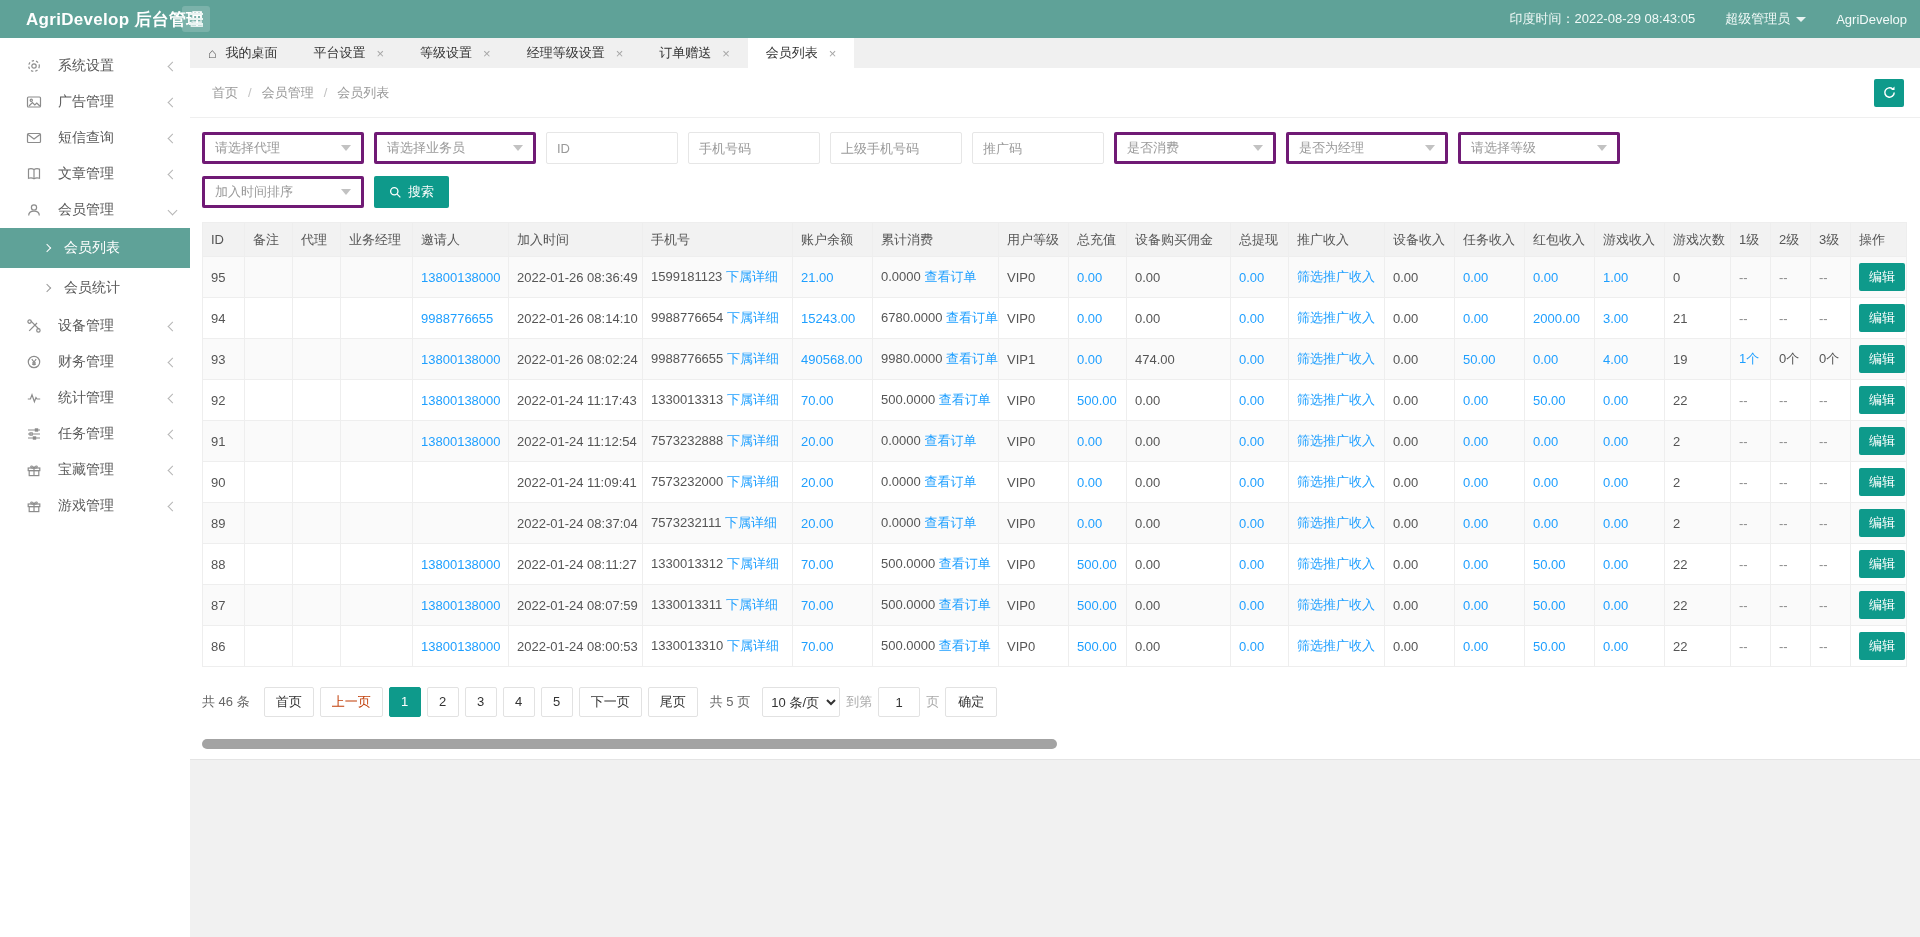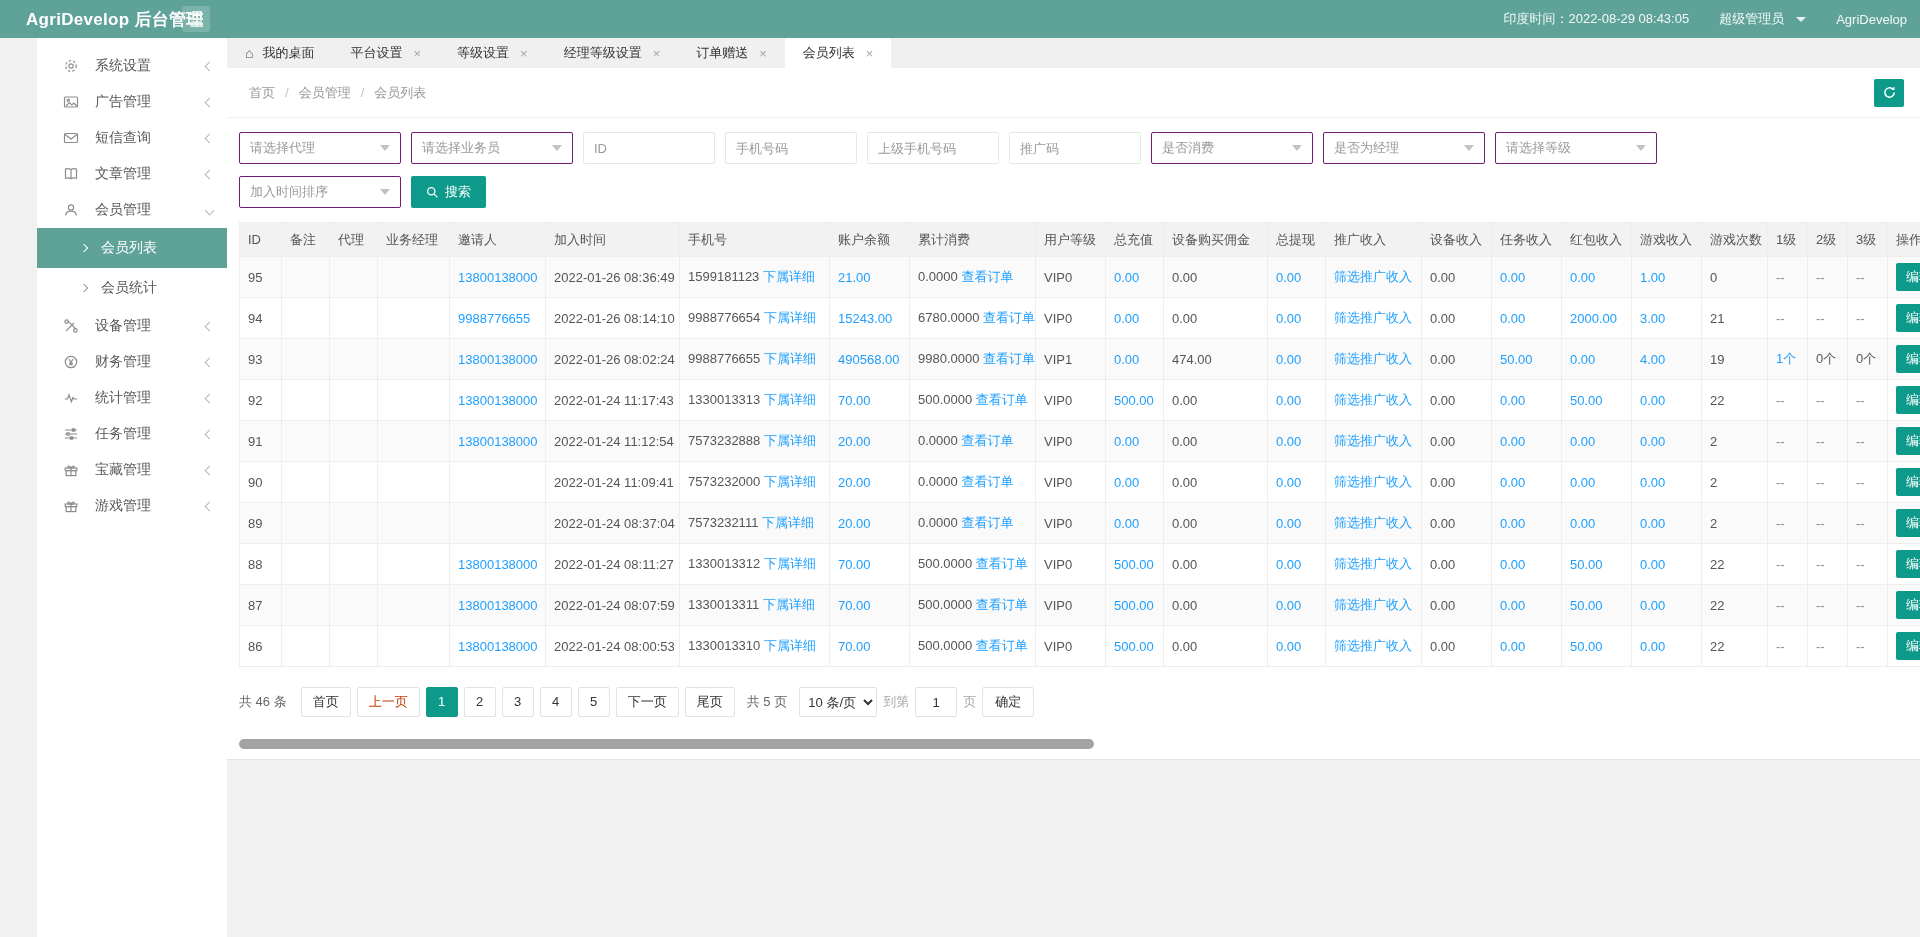--- a/index.html
+++ b/index.html
@@ -6,25 +6,25 @@
   html,body { width:1920px; height:937px; overflow:hidden; }
   body { font-family:"Liberation Sans","DejaVu Sans",sans-serif; background:#f1f1f1; color:#333; font-size:13px; }
 
   
   .topbar { height:38px; background:#5fa298; display:flex; align-items:center; color:#fff; }
   .logo { width:176px; padding-left:26px; font-size:17px; font-weight:bold; letter-spacing:.3px; white-space:nowrap; }
   .burger { width:28px; height:26px; margin-left:6px; background:rgba(255,255,255,.18); border-radius:3px;
             display:flex; flex-direction:column; justify-content:center; gap:3px; align-items:center; cursor:pointer; }
   .burger i { display:block; width:14px; height:2px; background:#eaf4f2; }
   .top-right { margin-left:auto; display:flex; align-items:center; gap:30px; padding-right:13px; font-size:13px; color:#f2faf8; }
-  .role { display:flex; align-items:center; gap:12px; cursor:pointer; }
+  .role { display:flex; align-items:center; gap:6px; cursor:pointer; }
   .caret-down { width:0; height:0; border-left:5px solid transparent; border-right:5px solid transparent; border-top:5px solid #e8f3f1; }
 
   
-  .wrap { display:flex; height:899px;margin-left:37px; }
+  .wrap { display:flex; height:899px; }
   .sidebar { width:190px; background:#fff; flex:none; padding-top:10px; }
   .main-col { flex:1; display:flex; flex-direction:column; background:#fff; min-width:0; }
 
   
   .side-item { height:36px; display:flex; align-items:center; padding:0 14px 0 26px; color:#595959; font-size:14px; cursor:pointer; position:relative; }
   .side-item .icon { width:18px; height:16px; margin-right:14px; display:inline-flex; align-items:center; color:#8c8c8c; }
   .side-item .lbl { flex:1; white-space:nowrap; }
   .chev { width:7px; height:7px; border-right:1px solid #b5b5b5; border-bottom:1px solid #b5b5b5; display:inline-block; }
   .chev.left { transform:rotate(135deg); }
   .chev.down { transform:rotate(45deg); }
@@ -43,21 +43,21 @@
 
   
   .crumb-row { height:50px; display:flex; align-items:center; padding:0 16px 0 22px; border-bottom:1px solid #efefef; flex:none; }
   .crumbs { display:flex; gap:10px; color:#999; font-size:13px; align-items:center; }
   .crumbs .sep { color:#c2c2c2; }
   .refresh-btn { margin-left:auto; width:30px; height:28px; background:#0e9a8b; border-radius:2px; display:flex; align-items:center; justify-content:center; cursor:pointer; }
 
   
   .filters { padding:14px 12px 0 12px; flex:none; }
   .f-row { display:flex; gap:10px; margin-bottom:12px; align-items:center; flex-wrap:nowrap; }
-  .f-select { width:162px; height:32px; border:1px solid #701a75; border-radius:2px; background:#fff; display:flex; align-items:center;
+  .f-select { width:162px; height:32px; border:3px solid #701a75; border-radius:2px; background:#fff; display:flex; align-items:center;
               padding:0 10px; color:#999; cursor:pointer; position:relative; }
   .f-select .arr { margin-left:auto; width:0; height:0; border-left:5px solid transparent; border-right:5px solid transparent; border-top:6px solid #c2c2c2; }
   .f-input { width:132px; height:32px; border:1px solid #e6e6e6; border-radius:2px; padding:0 10px; font-size:13px; color:#666; outline:none; font-family:inherit; }
   .f-input::placeholder { color:#999; }
   .search-btn { height:32px; background:#0e9a8b; color:#fff; border:none; border-radius:2px; padding:0 15px; font-size:13px;
                 display:flex; align-items:center; gap:6px; cursor:pointer; font-family:inherit; }
 
   
   .table-wrap { padding:2px 12px 0 12px; overflow:hidden; flex:none; }
   table { border-collapse:collapse; table-layout:fixed; width:1704px; font-size:13px; }

